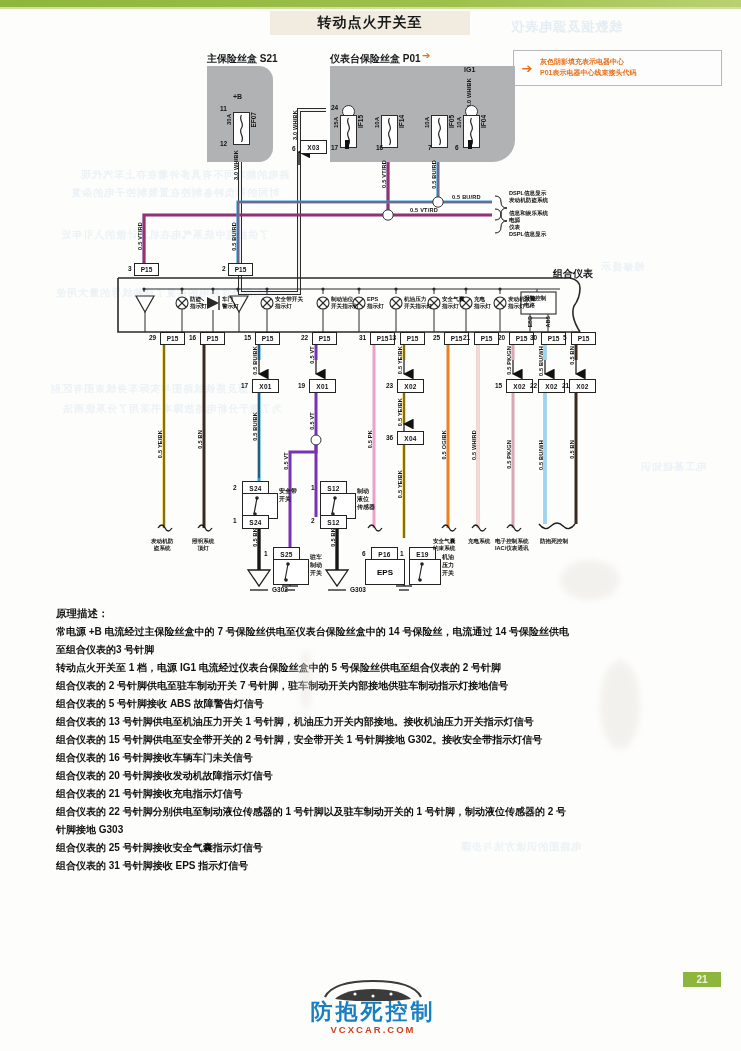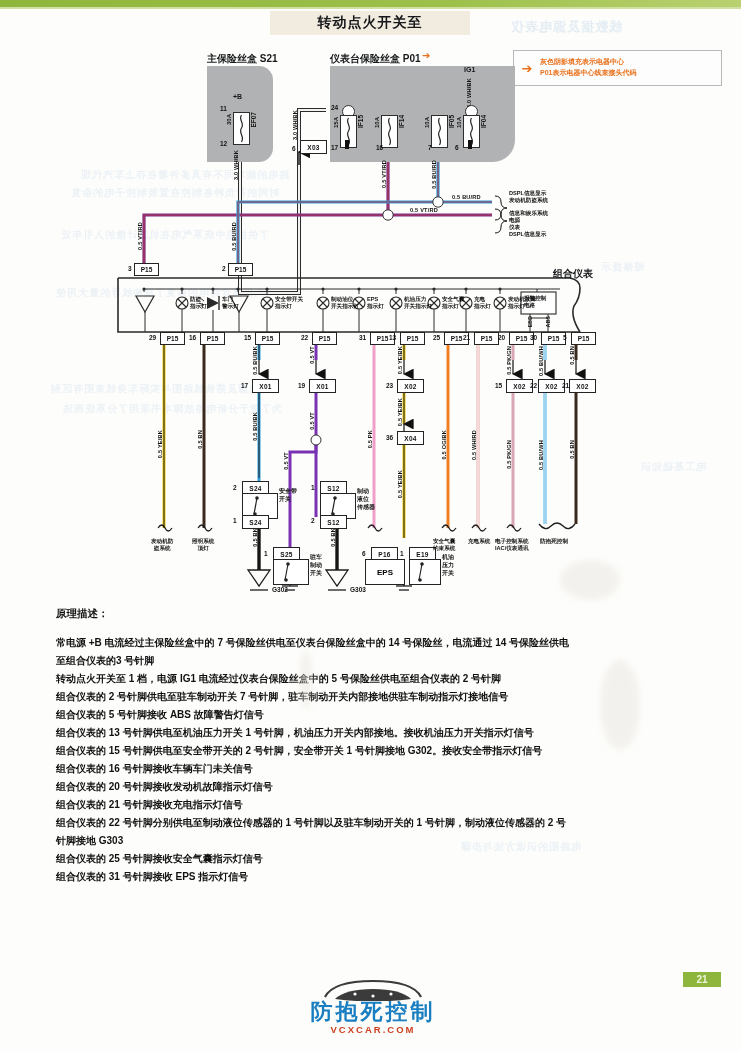--- a/index.html
+++ b/index.html
@@ -66,21 +66,21 @@
     font-size:6.5px;font-weight:bold;color:#111;display:flex;align-items:center;justify-content:center;}
   .p15n{position:absolute;font-size:6.5px;font-weight:bold;color:#111;}
 
   
   .devbox{position:absolute;background:#fff;border:1px solid #232323;}
   .devlabel{position:absolute;font-size:6px;font-weight:bold;color:#111;line-height:1.3;white-space:nowrap;}
   .gndlabel{position:absolute;font-size:6.5px;font-weight:bold;color:#111;}
 
   
   #desc{position:absolute;left:56px;top:607px;width:660px;}
-  #desc .head{font-size:10.5px;font-weight:bold;color:#111;margin-bottom:14px;}
+  #desc .head{font-size:10.5px;font-weight:bold;color:#111;margin-bottom:3px;}
   #desc p{margin:0 0 2.5px 0;font-size:10px;color:#111;font-weight:bold;line-height:1.55;}
 
   
   #wm{position:absolute;left:278px;top:975px;width:190px;text-align:center;}
   #wm .cn{font-size:22px;font-weight:bold;color:#1a7fc1;letter-spacing:3px;line-height:1;}
   #wm .en{font-size:9.5px;font-weight:bold;color:#cf4020;letter-spacing:2px;margin-top:1px;}
   #wm .car{height:26px;position:relative;}
   .pagenum{position:absolute;left:683px;top:972px;width:38px;height:15px;background:#8fb63c;
     color:#eef5dc;font-size:10px;font-weight:bold;display:flex;align-items:center;justify-content:center;}
   .smudge{position:absolute;background:#e9e6e0;opacity:.5;border-radius:50%;filter:blur(3px);}

